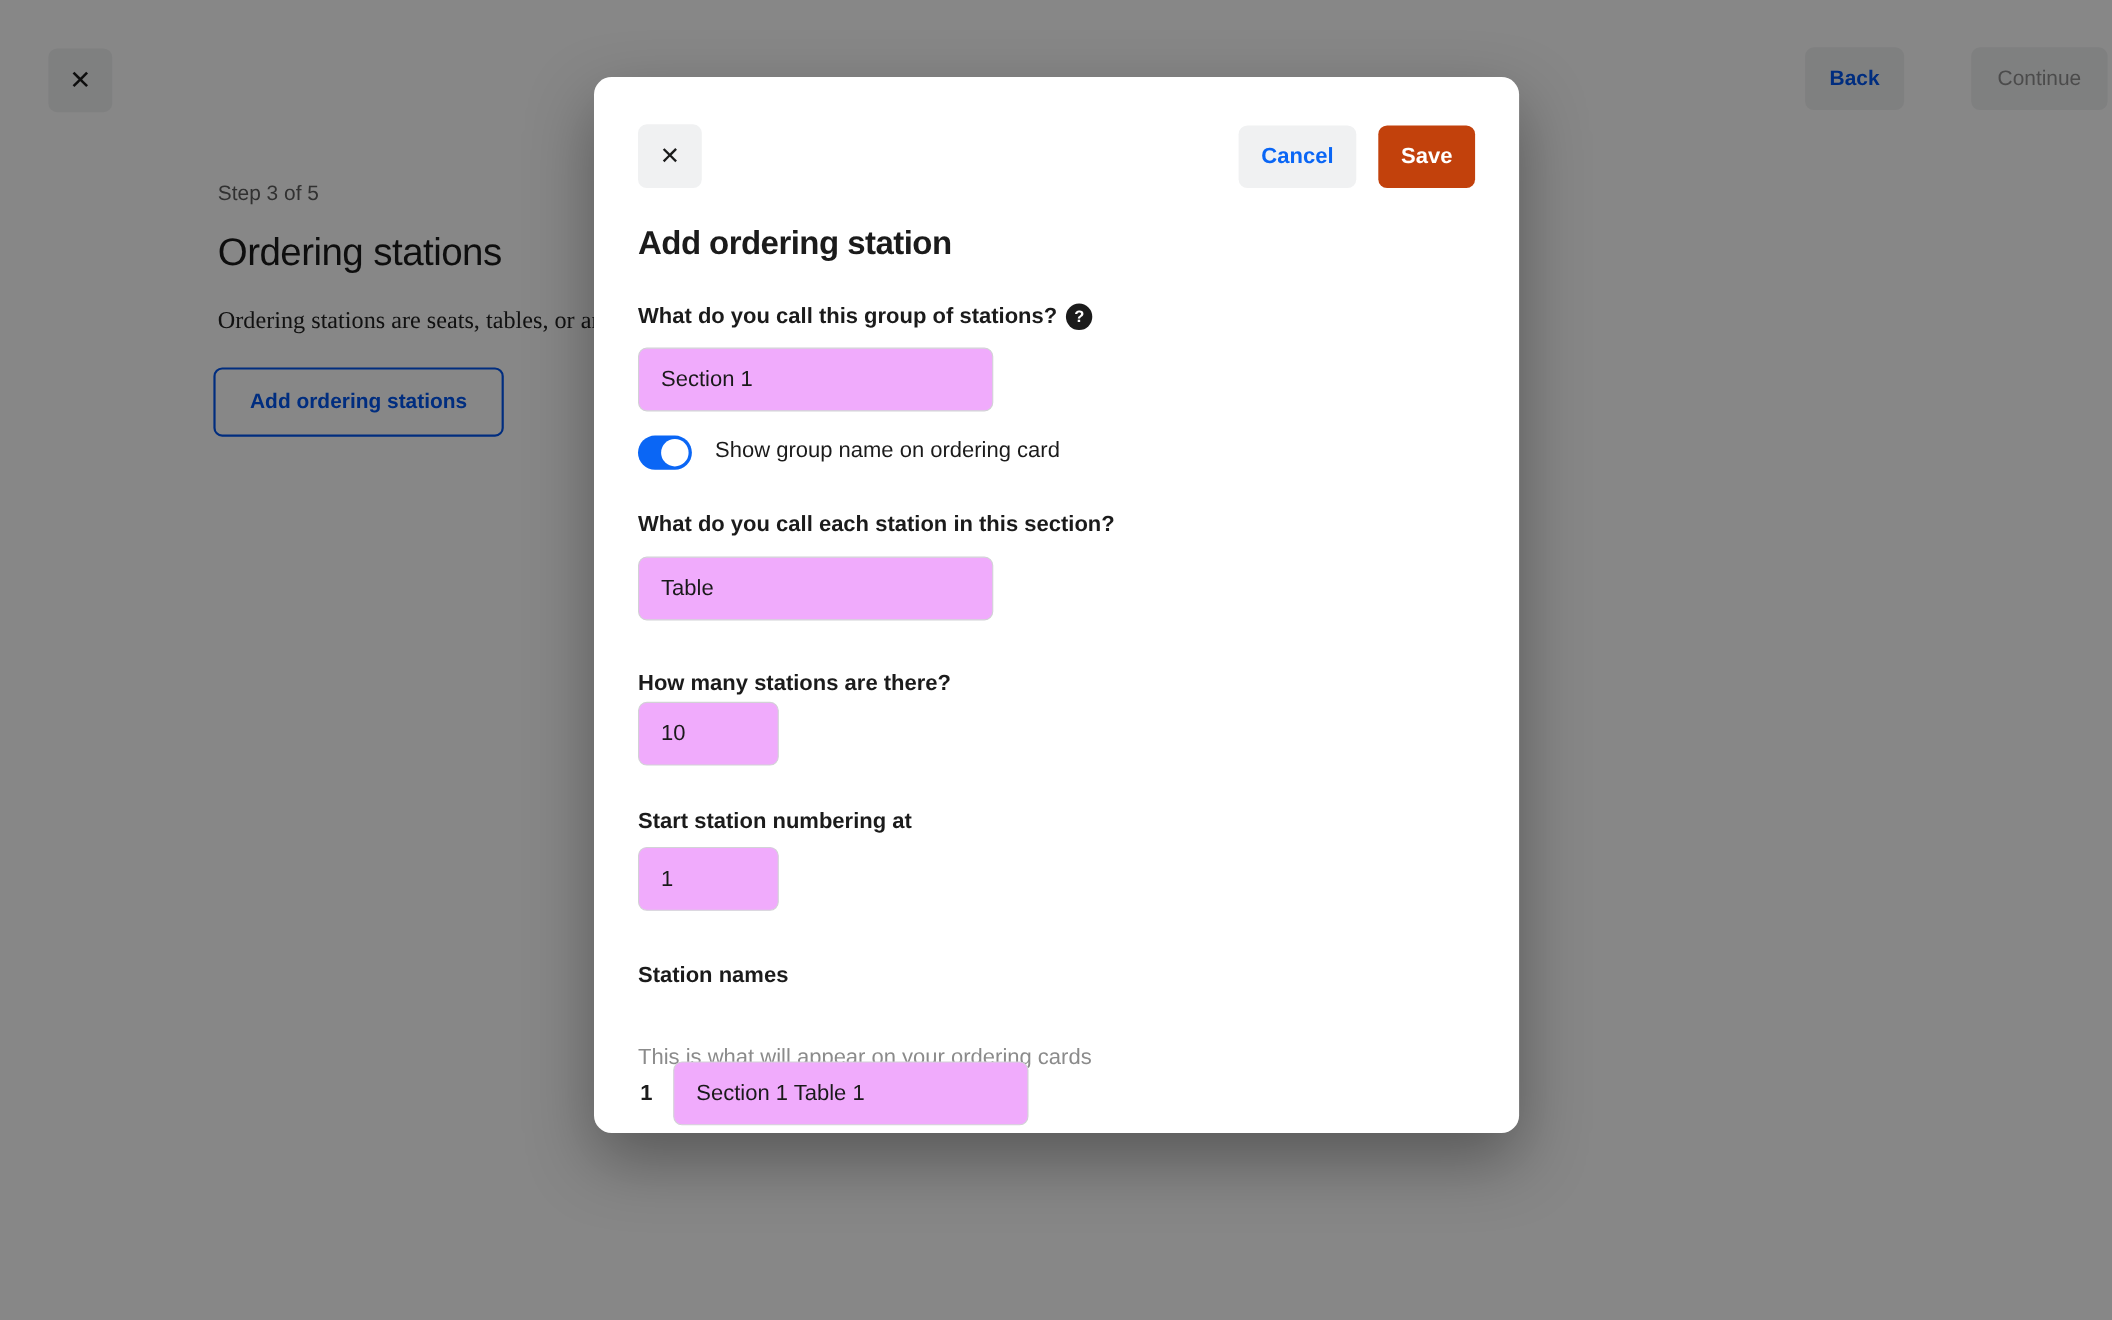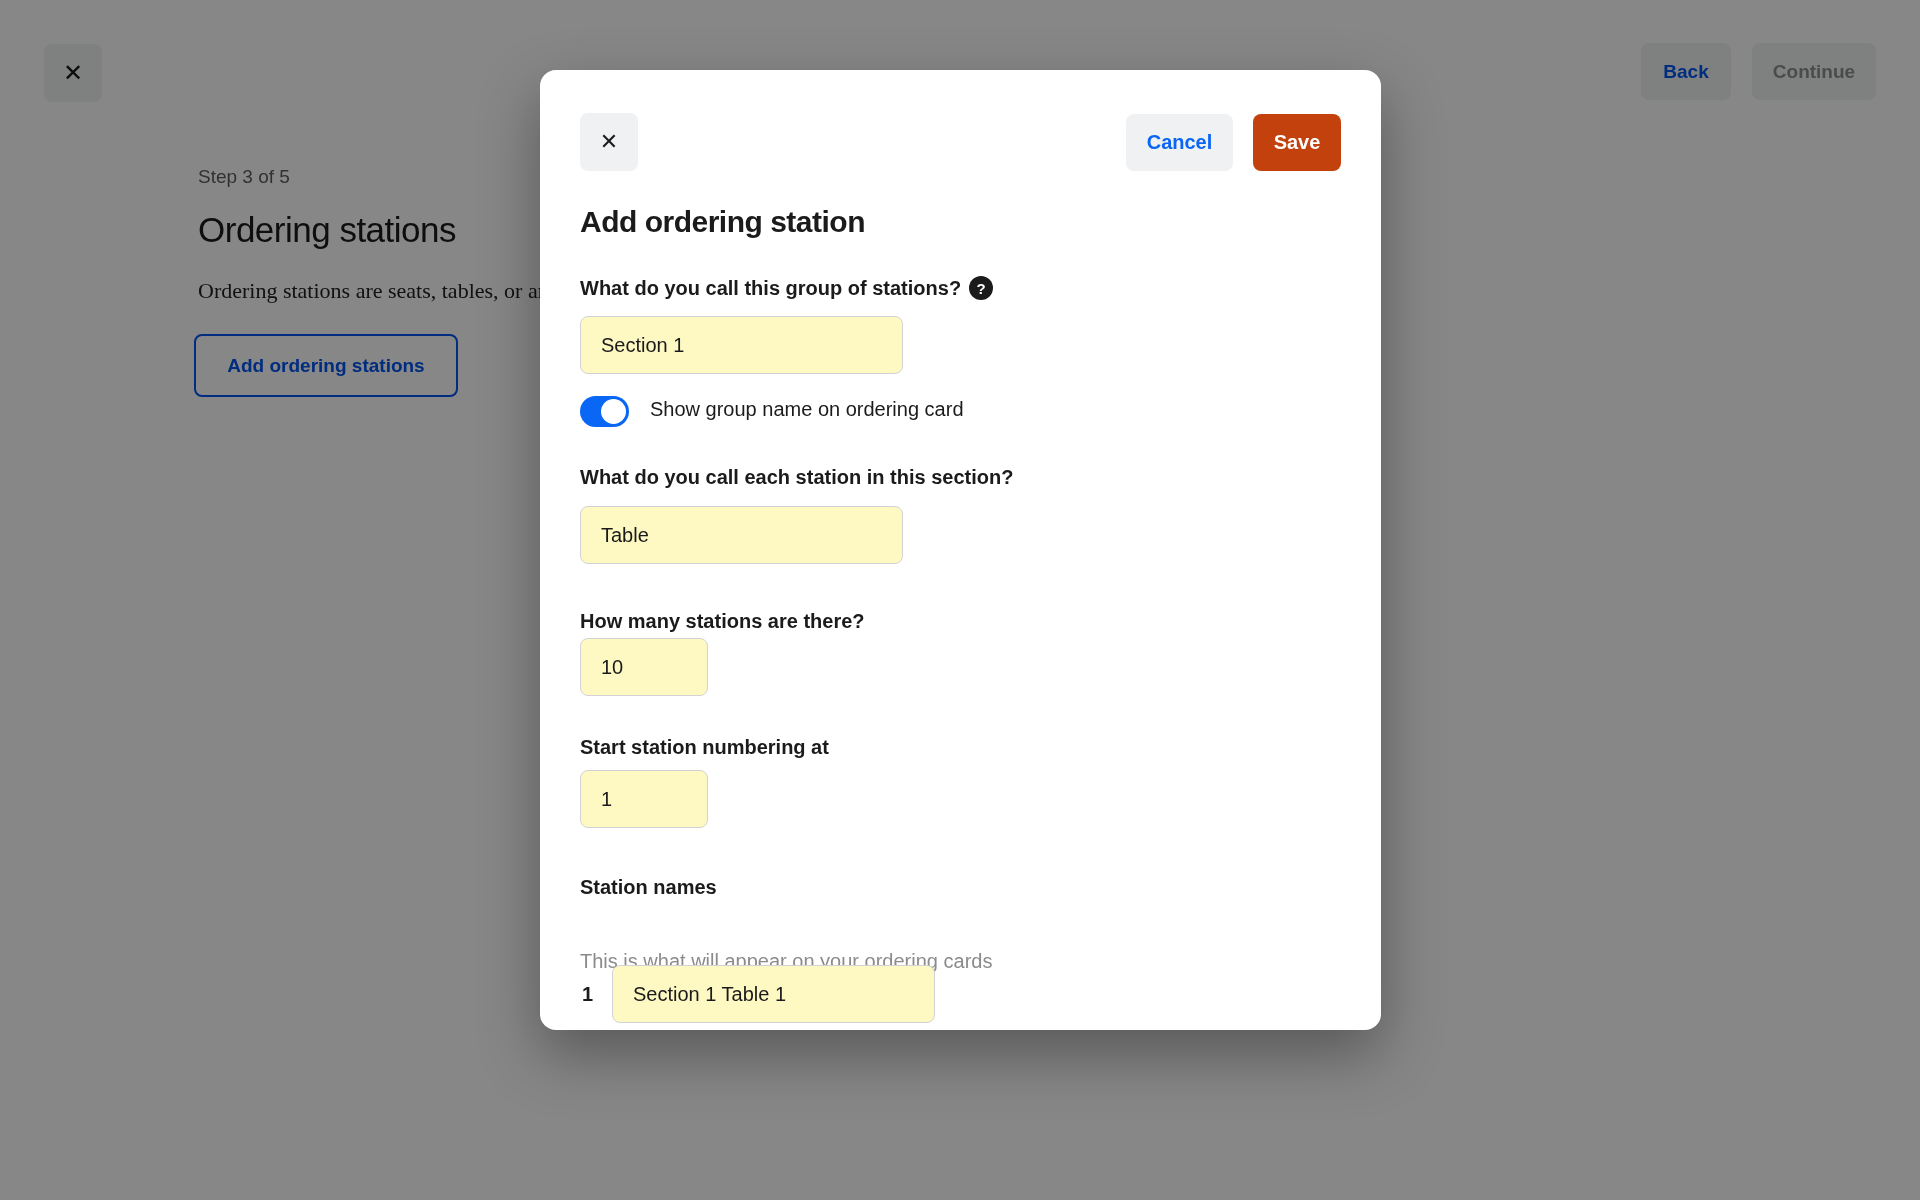--- a/index.html
+++ b/index.html
@@ -8,22 +8,22 @@
   .stage { position:relative; width:1920px; height:1200px; background:#ffffff; }
 
   
   .page { position:absolute; inset:0; background:#ffffff; }
   .sq-btn { display:flex; align-items:center; justify-content:center;
             border-radius:8px; background:#f0f1f2; border:none; cursor:pointer; }
   .bg-close { position:absolute; left:44px; top:44px; width:58px; height:58px;
               font-size:24px; color:#1a1a1a; }
   .bg-back { position:absolute; left:1641px; top:43px; width:90px; height:57px;
              font-size:19px; font-weight:bold; color:#0055f0; }
-  .bg-continue { position:absolute; left:1752px; top:43px; width:124px; height:57px;
-                 font-size:19px; font-weight:bold; color:#8f8f8f; }
+  .bg-continue { position:absolute; left:1792px; top:43px; width:124px; height:57px;
+                 font-size:19px; font-weight:normal; color:#8f8f8f; }
   .bg-step { position:absolute; left:198px; top:166px; font-size:19px; color:#5e5e5e; }
   .bg-title { position:absolute; left:198px; top:210px; font-size:35px; font-weight:normal;
               color:#1b1b1b; letter-spacing:-0.5px; }
   .bg-desc { position:absolute; left:198px; top:278px; font-size:22px; color:#222;
              font-family:"Liberation Serif", serif; white-space:nowrap; }
   .bg-add { position:absolute; left:194px; top:334px; width:264px; height:63px;
             border:2px solid #0055f0; border-radius:8px; background:transparent;
             color:#0055f0; font-size:19px; font-weight:bold;
             display:flex; align-items:center; justify-content:center; cursor:pointer; }
 
@@ -43,21 +43,21 @@
             font-size:20px; font-weight:bold; color:#ffffff;
             display:flex; align-items:center; justify-content:center; cursor:pointer; }
   .m-title { position:absolute; left:40px; top:135px; font-size:30px; font-weight:bold;
              color:#1b1b1b; letter-spacing:-0.5px; }
   .m-label { position:absolute; font-size:20px; font-weight:bold; color:#1b1b1b;
              display:flex; align-items:center; gap:8px; }
   .help { width:24px; height:24px; border-radius:50%; background:#1b1b1b; color:#fff;
           font-size:15px; font-weight:bold; display:inline-flex; align-items:center;
           justify-content:center; cursor:pointer; }
   .m-input { position:absolute; height:58px; border:1px solid #d2d2d6; border-radius:8px;
-             font-size:20px; color:#1a1a1a; padding:0 20px; background:#fef9c3;
+             font-size:20px; color:#1a1a1a; padding:0 20px; background:#f0abfc;
              font-family:"Liberation Sans", sans-serif; outline:none; }
   .toggle { position:absolute; left:40px; top:326px; width:49px; height:31px;
             background:#0a66f5; border-radius:16px; cursor:pointer; }
   .toggle .knob { position:absolute; right:3px; top:3px; width:25px; height:25px;
                   background:#fff; border-radius:50%; }
   .toggle-label { position:absolute; left:110px; top:328px; font-size:20px;
                   color:#1b1b1b; }
   .m-sub { position:absolute; left:40px; top:839px; font-size:20px; color:#8b8b8b;margin-top:41px; }
   .row-index { position:absolute; left:42px; top:913px; font-size:20px; font-weight:bold;
                color:#1b1b1b; }

